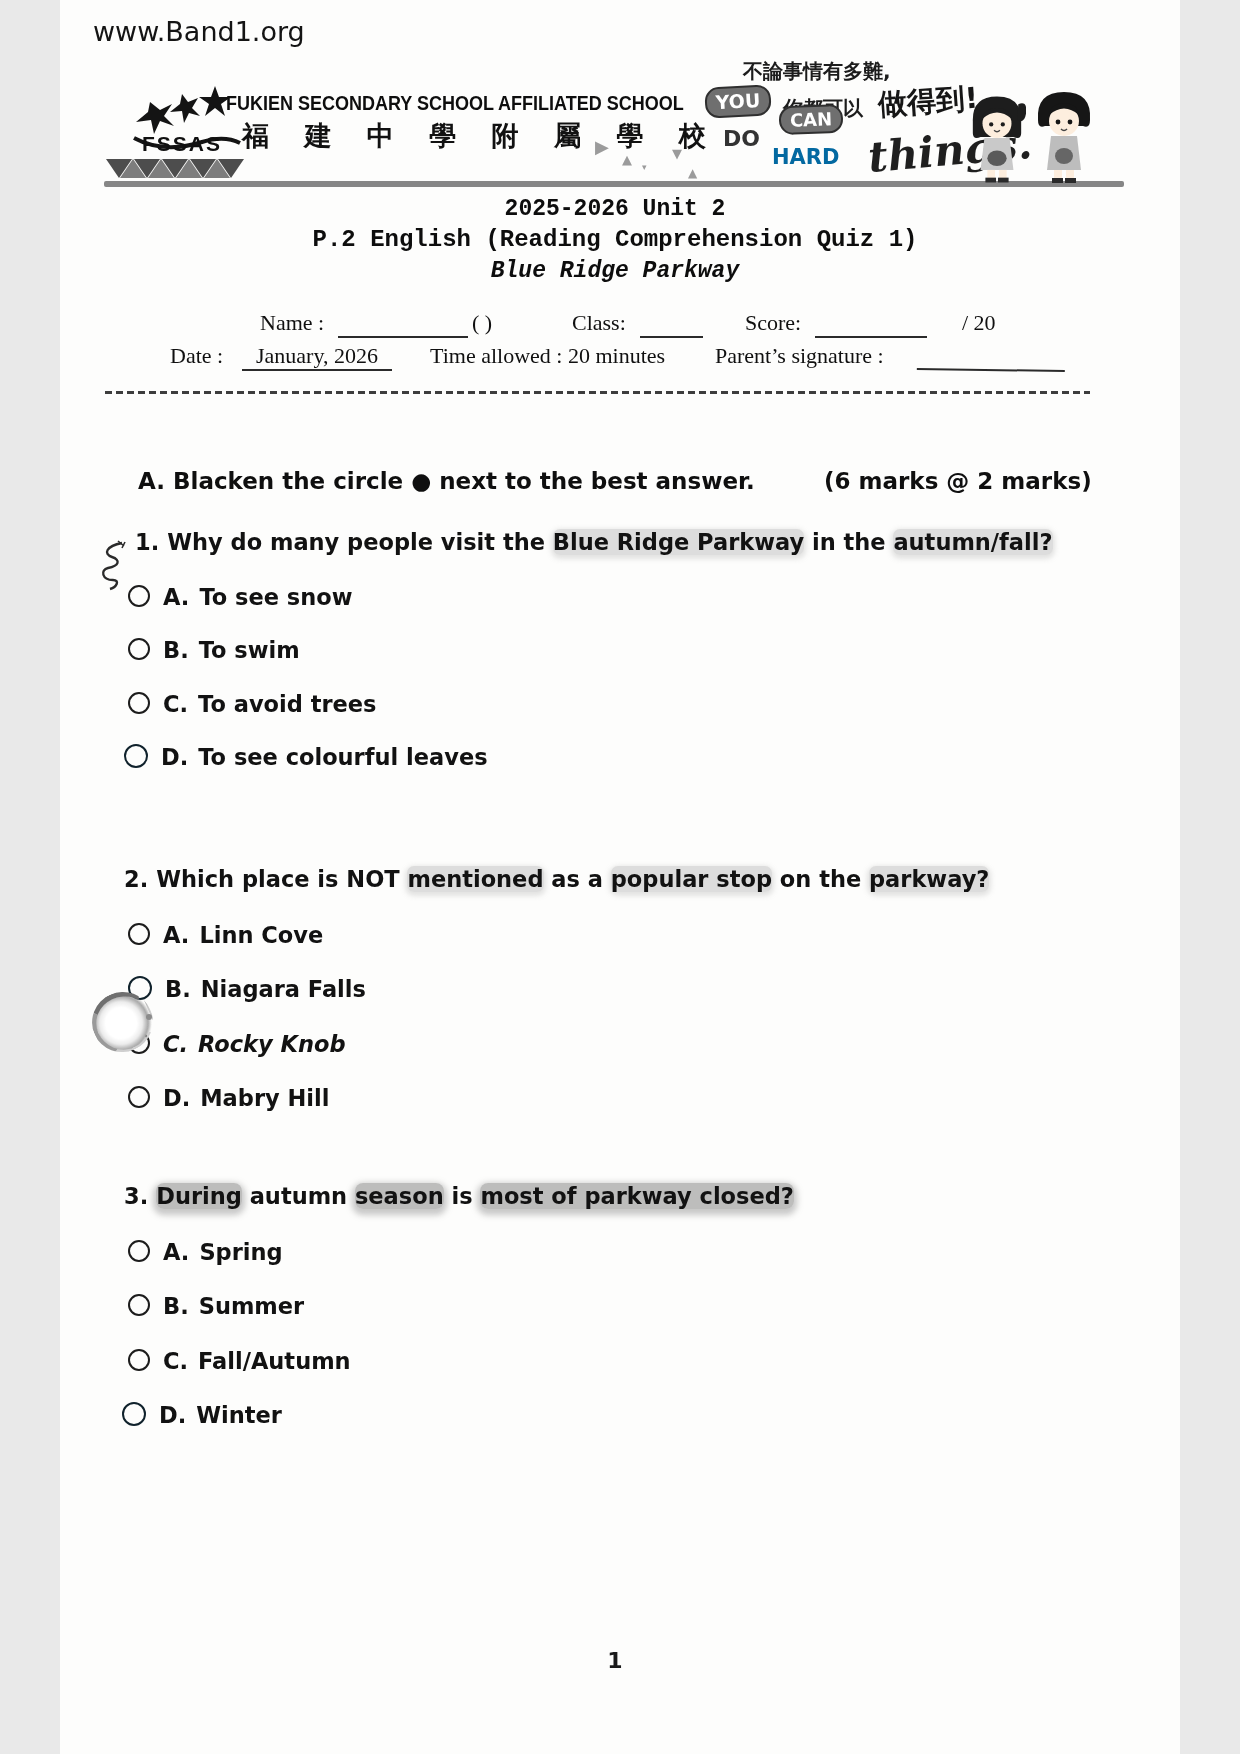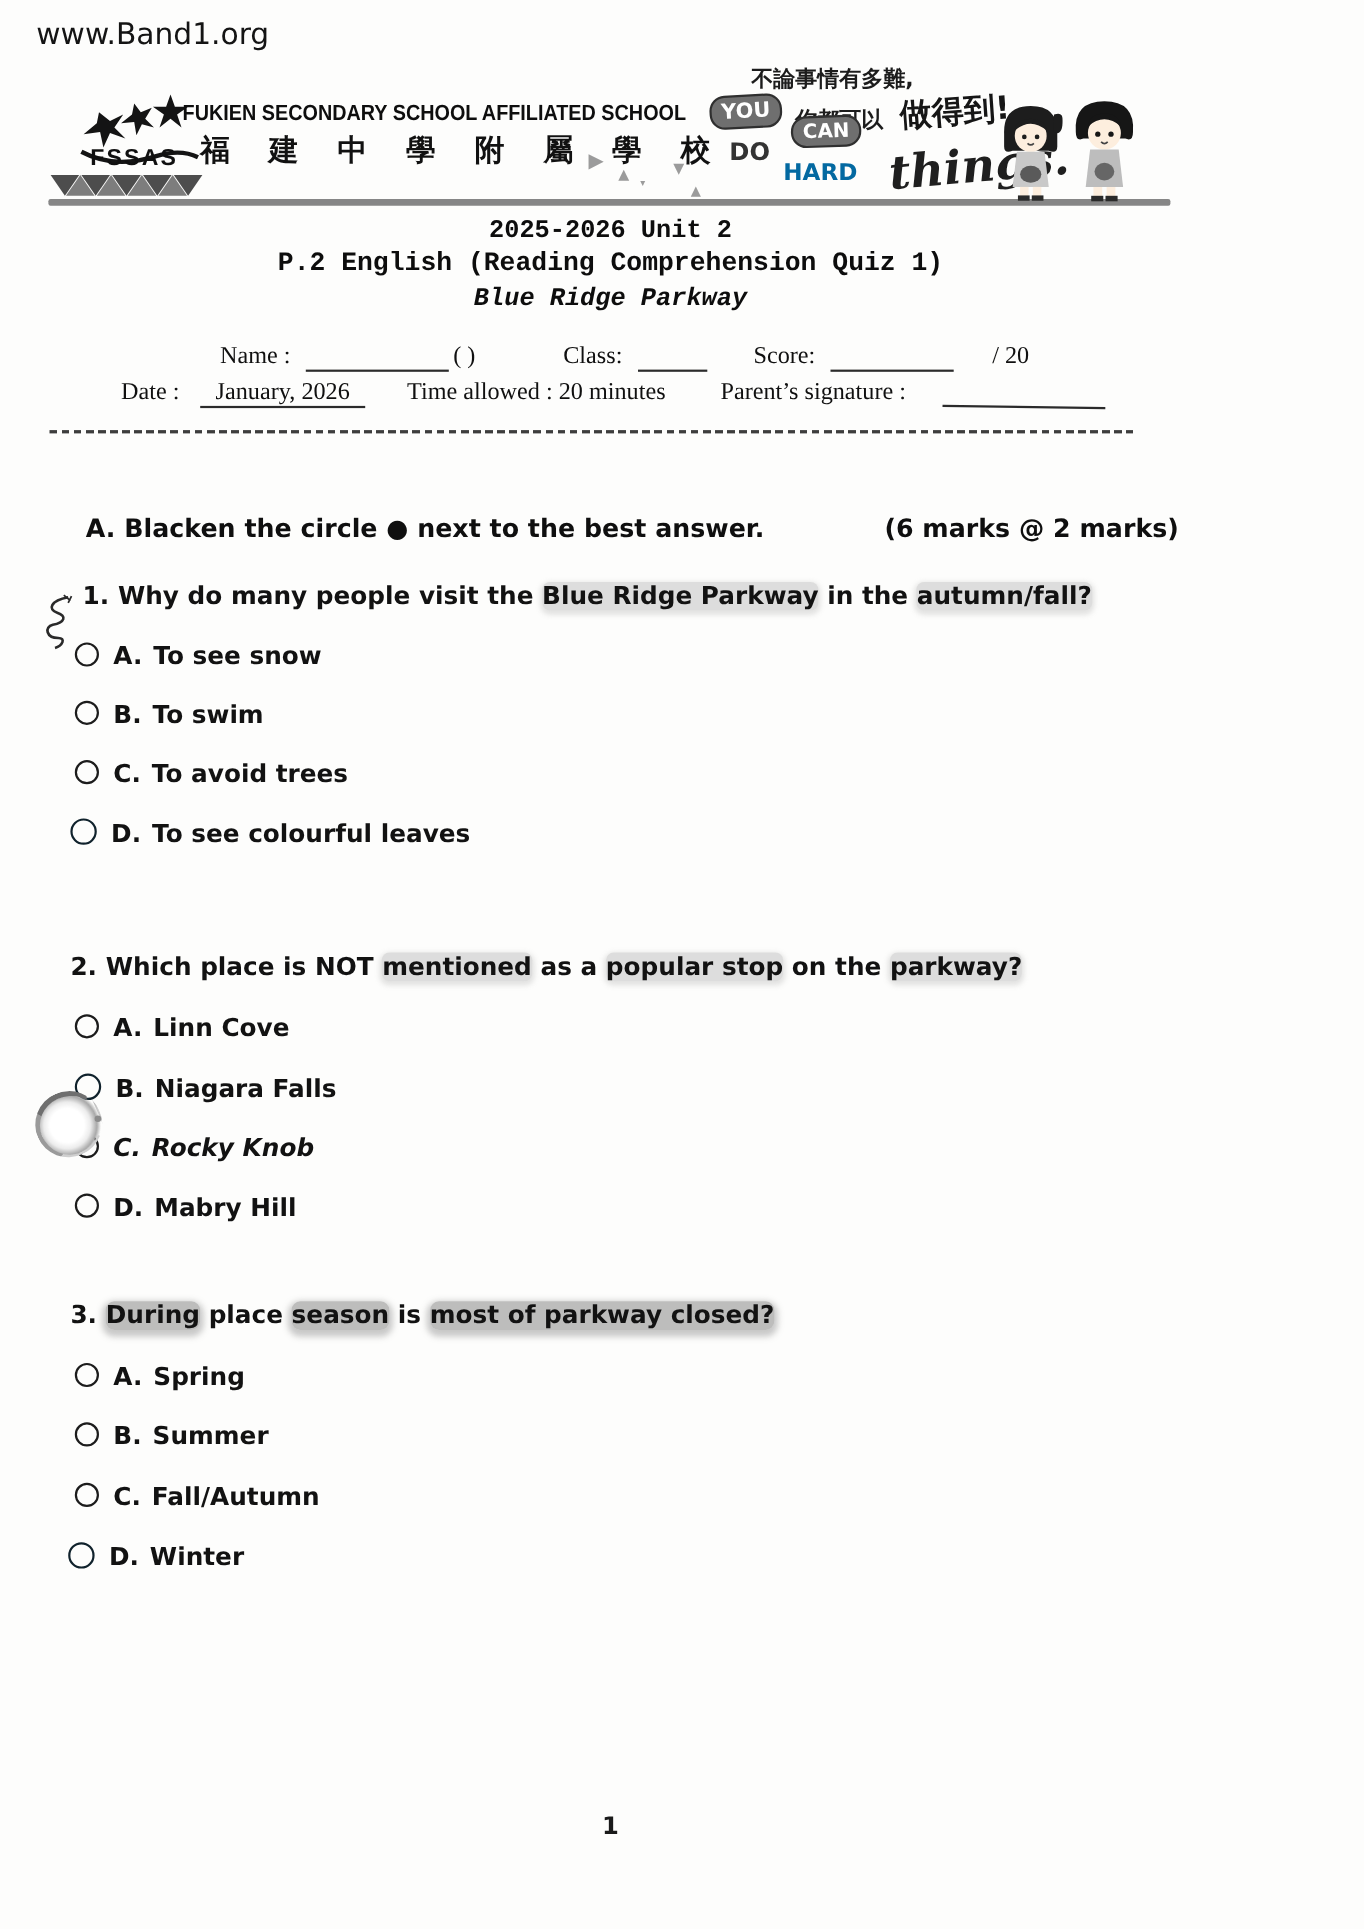--- a/index.html
+++ b/index.html
@@ -1,17 +1,17 @@
 <!DOCTYPE html>
 <html><head>
 <meta charset="utf-8">
 <style>
   html,body{margin:0;padding:0;background:#e9e9e9;}
   .page{
-    position:relative;width:1240px;height:1754px;margin:0 auto;
+    position:relative;width:1120px;height:1754px;margin:0 auto;
     background:#fdfdfc;overflow:hidden;color:#161616;
     font-family:"DejaVu Sans",sans-serif;
   }
   
   .watermark{position:absolute;left:33px;top:16px;font-size:27px;font-weight:400;color:#141414;}
   
   .logo-svg{position:absolute;left:60px;top:80px;}
   .fssas{position:absolute;left:82px;top:132px;font-family:"Liberation Sans",sans-serif;
     font-weight:700;font-size:21px;letter-spacing:2px;color:#101010;}
   .school-en{position:absolute;left:166px;top:92px;font-family:"Liberation Sans",sans-serif;
@@ -42,21 +42,21 @@
   .title-l3{font-size:23px;font-weight:700;font-style:italic;margin-top:5px;}
   
   .info{position:absolute;font-family:"Liberation Serif",serif;font-size:22px;color:#101010;white-space:nowrap;}
   .fill-line{display:inline-block;border-bottom:2px solid #2b2b2b;height:24px;vertical-align:bottom;}
   .date-val{display:inline-block;border-bottom:2px solid #2b2b2b;padding:0 14px;}
   
   .dashed-sep{position:absolute;left:45px;top:391px;width:985px;height:3px;
     background:repeating-linear-gradient(90deg,#3d3d3d 0 7px,transparent 7px 11px);}
   
   .secA-heading{position:absolute;left:78px;top:468px;font-size:23px;font-weight:700;color:#0f0f0f;}
-  .secA-marks{position:absolute;left:804px;top:468px;font-size:23px;font-weight:700;color:#0f0f0f;}
+  .secA-marks{position:absolute;left:764px;top:468px;font-size:23px;font-weight:700;color:#0f0f0f;}
   .q-line{position:absolute;font-size:22.5px;font-weight:600;color:#121212;white-space:nowrap;}
   .q-num{margin-right:8px;}
   .opt{position:absolute;font-size:22.5px;font-weight:600;color:#121212;white-space:nowrap;}
   .circle{display:inline-block;width:18px;height:18px;border:2.2px solid #1c1c1c;border-radius:50%;
     margin-right:13px;vertical-align:-2px;background:transparent;}
   .circle.bold{width:20px;height:20px;border-width:2.6px;border-color:#10222c;vertical-align:-3px;}
   .opt-letter{margin-right:10px;}
   
   .hl-light{background:rgba(150,150,150,.30);border-radius:7px;box-shadow:0 2px 5px 2px rgba(150,150,150,.25);}
   .hl-dark{background:rgba(120,120,120,.48);border-radius:8px;box-shadow:0 3px 6px 3px rgba(120,120,120,.40);}
@@ -206,21 +206,21 @@
     <span class="circle"></span><span class="opt-letter">C.</span><span>Rocky Knob</span>
   </div>
   <div class="opt" style="left:68px;top:1085px;">
     <span class="circle"></span><span class="opt-letter">D.</span><span>Mabry Hill</span>
   </div>
 
   <div class="punch"></div>
   <div class="punch-dot"></div>
 
   <div class="q-line" style="left:64px;top:1183px;">
-    <span class="q-num">3.</span><span class="hl-dark">During</span><span> place </span><span class="hl-dark">season</span><span> is </span><span class="hl-dark">most of parkway closed?</span>
+    <span class="q-num">3.</span><span class="hl-dark">During</span><span> autumn </span><span class="hl-dark">season</span><span> is </span><span class="hl-dark">most of parkway closed?</span>
   </div>
   <div class="opt" style="left:68px;top:1239px;">
     <span class="circle"></span><span class="opt-letter">A.</span><span>Spring</span>
   </div>
   <div class="opt" style="left:68px;top:1293px;">
     <span class="circle"></span><span class="opt-letter">B.</span><span>Summer</span>
   </div>
   <div class="opt" style="left:68px;top:1348px;">
     <span class="circle"></span><span class="opt-letter">C.</span><span>Fall/Autumn</span>
   </div>

